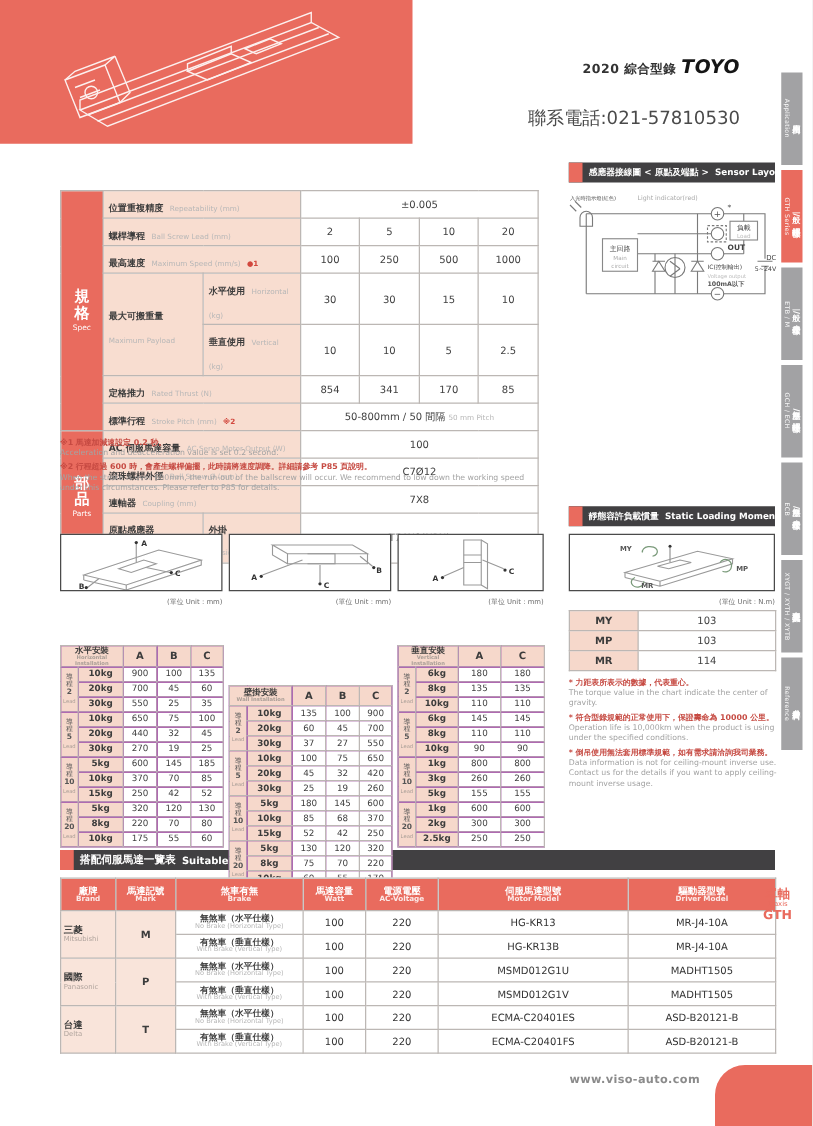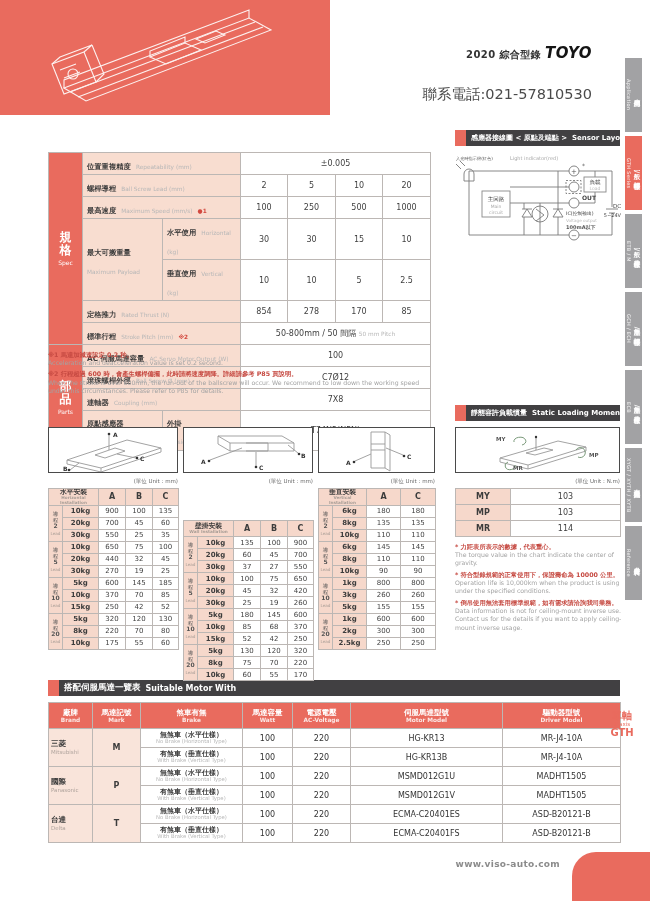--- a/index.html
+++ b/index.html
@@ -53,21 +53,21 @@
   .notes{position:absolute;left:48px;top:350px;width:382px;}
   .note-zh{font-size:6.3px;color:var(--notered);font-weight:bold;line-height:1.45;}
   .note-en{font-size:6.2px;color:#a3a3a3;line-height:1.35;margin-bottom:2px;}
 
   
   .sensor-svg{position:absolute;left:452px;top:151px;}
 
   
   .oh-diag{position:absolute;top:427px;height:46px;border:1px solid #4a4a4a;box-sizing:border-box;background:#fff;}
   .unit{position:absolute;top:478px;font-size:5.5px;color:#6a6a6a;text-align:right;}
-  .oh-table{position:absolute;top:488px;background:#a21caf;}
+  .oh-table{position:absolute;top:516px;background:#a21caf;}
   .oh-table th{height:16px;} .oh-table td{height:12px;vertical-align:middle;}
   .ohname{background:var(--pink1);text-align:center;}
   .ohname div{font-size:6.8px;font-weight:bold;color:var(--ink);line-height:1.1;}
   .ohname i{font-size:4.2px;color:#a89d96;font-style:normal;display:block;line-height:1;}
   .ohletter{background:var(--pink1);font-size:8px;font-weight:600;color:var(--ink);text-align:center;}
   .lead{background:var(--pink1);text-align:center;font-size:5.5px;color:#555;line-height:1.12;padding:0;}
   .lead b{font-size:6px;}
   .lead i{font-size:4.2px;color:#a89d96;font-style:normal;}
   .kg{background:var(--pink1);text-align:center;font-size:7px;font-weight:600;color:var(--ink);}
   .num{background:#fff;text-align:center;font-size:7px;color:#3f3f3f;}
@@ -240,21 +240,21 @@
           <tr>
             <td class="cat"><b>垂直使用</b> <i>Vertical (kg)</i></td>
             <td class="val">10</td>
             <td class="val">10</td>
             <td class="val">5</td>
             <td class="val">2.5</td>
           </tr>
           <tr>
             <td class="cat" colspan="2"><b>定格推力</b> <i>Rated Thrust (N)</i></td>
             <td class="val">854</td>
-            <td class="val">278</td>
+            <td class="val">341</td>
             <td class="val">170</td>
             <td class="val">85</td>
           </tr>
           <tr>
             <td class="cat" colspan="2"><b>標準行程</b> <i>Stroke Pitch (mm)</i> <em>※2</em></td>
             <td class="val" colspan="4">50-800mm / 50 間隔 <span class="vsub">50 mm Pitch</span></td>
           </tr>
           <tr>
             <td class="grp" rowspan="4">
               <div class="grp-zh">部<br>品</div>

